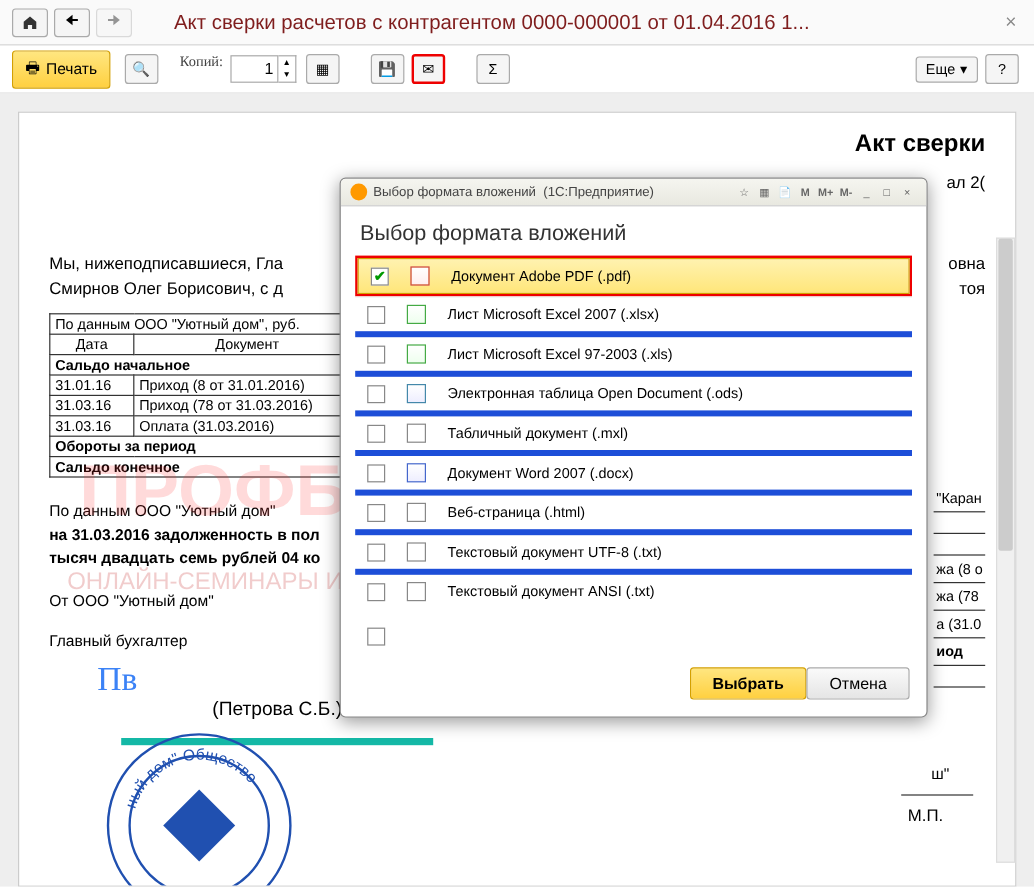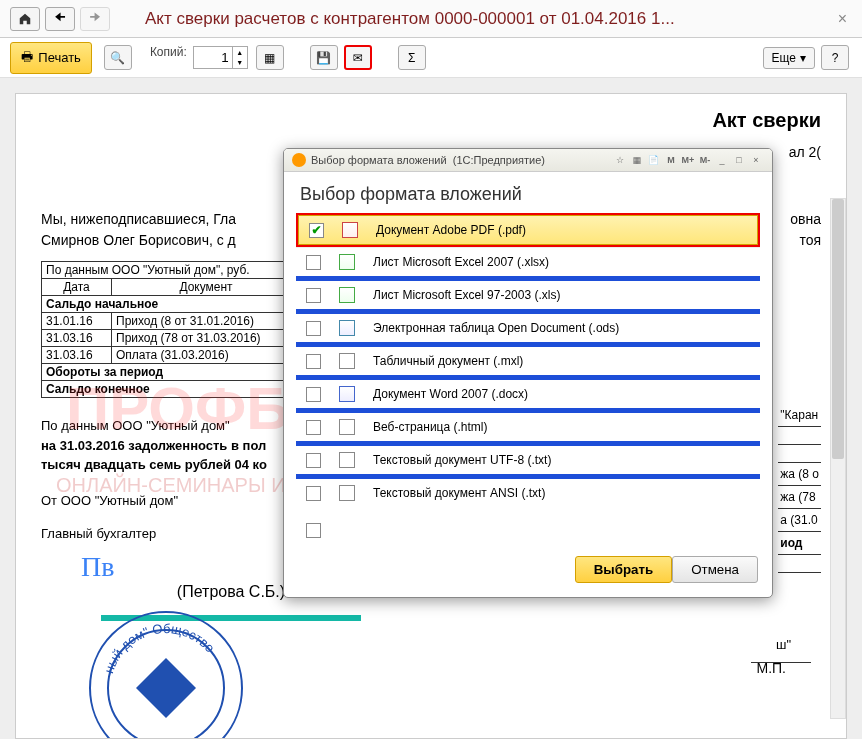--- a/index.html
+++ b/index.html
@@ -11,38 +11,38 @@
 .topbar-title { font-size: 17px; margin-left: 30px; color: #7f1d1d; flex:1; white-space:nowrap; overflow:hidden; text-overflow:ellipsis;}
 .close-x { color: #888; font-size: 16px; cursor: pointer; padding: 0 5px; }
 
 .toolbar { height: 40px; display: flex; align-items: center; padding: 6px 10px; border-bottom: 1px solid #e0e0e0; background: #fff; }
 .btn-print { background: linear-gradient(#ffe680,#ffd040); border: 1px solid #d4a000; border-radius: 3px; padding: 4px 10px; font-size: 13px; display:flex; align-items:center; gap:5px; cursor:pointer; }
 .tool-btn { width: 28px; height: 25px; border: 1px solid #aaa; background: #f5f5f5; border-radius: 3px; margin: 0 3px; display:flex; align-items:center; justify-content:center; cursor:pointer; }
 .tool-btn.highlighted { border: 2px solid #e00; }
 .copies-input { width: 40px; height: 23px; border: 1px solid #aaa; text-align: right; padding: 0 3px; }
 .spinner { width:15px; height:23px; border:1px solid #aaa; border-left:none; font-size:7px; display:flex; flex-direction:column; }
 .spinner div { flex:1; display:flex; align-items:center; justify-content:center; cursor:pointer; }
-.toolbar-label { margin: 0 6px 12px 15px; color:#444; }
+.toolbar-label { margin: 0 6px 12px 15px; color:#444;font-family:Liberation Serif, serif; }
 .toolbar-spacer { flex:1; }
 .btn-more { border:1px solid #aaa; border-radius:3px; padding:3px 8px; display:flex; align-items:center; gap:4px; cursor:pointer; background:#f5f5f5; }
 
 .doc-area { position: relative; background: #eee; height: calc(739px - 78px); overflow:hidden; padding: 15px 15px 0 15px;}
 .paper { background: #fff; border: 1px solid #ccc; width: 100%; height: 100%; padding: 25px 25px 0 25px; position:relative; overflow:hidden;}
 .doc-title-right { position:absolute; top: 15px; right: 25px; font-size: 20px; font-weight:bold; }
 .doc-text { font-size:14px; line-height:1.5; margin-top: 90px;}
 .doc-table { border-collapse: collapse; margin-top: 10px; font-size: 12px; width: 100%; }
 .doc-table td, .doc-table th { border: 1px solid #333; padding: 1px 4px; text-align:left; font-weight:normal; }
 .doc-table .hdr { font-weight:bold; }
 .right-frag { position:absolute; right: 25px; top: 310px; font-size:12px; line-height:22px; }
 .right-frag div { border-bottom:1px solid #333; padding: 0 2px; }
 .watermark { position:absolute; top:280px; left:50px; font-size:60px; color:rgba(255,50,50,0.18); font-weight:bold; pointer-events:none;}
 .watermark2 { position:absolute; top:380px; left:40px; font-size:20px; color:rgba(200,50,50,0.25); pointer-events:none;}
 .signature { color:#3b82f6; font-family:cursive; font-size:28px; margin:10px 0 0 40px; }
 .sig-line { border-bottom:6px solid #14b8a6; width:260px; text-align:center; margin-left:60px; font-size:16px; padding-bottom:14px;}
-.mp { position:absolute; right:60px; bottom:62px; font-size:14px;text-align:right;}
+.mp { position:absolute; right:60px; bottom:51px; font-size:14px;text-align:right;}
 .stamp { position:absolute; left:70px; bottom:-30px; width:160px; height:160px; border-radius:50%; }
 
 .arrow-down { position:absolute; top: 82px; left: 397px; color:#e00; font-size:22px; pointer-events:none; }
 .arrow-line { position:absolute; top:100px; left:405px; border-left:2px dashed #e00; height:45px;}
 
 .dialog { position: absolute; top: 148px; left: 283px; width: 490px; background: #fff; border: 1px solid #888; box-shadow: 0 3px 15px rgba(0,0,0,0.4); border-radius: 5px; overflow:hidden;}
 .dlg-title { background: linear-gradient(#f5f5f0,#e8e8e0); padding: 4px 8px; display:flex; align-items:center; font-size:11px; border-bottom:1px solid #ccc;}
 .dlg-title-icon { width:14px; height:14px; background:#f90; border-radius:50%; margin-right:5px; display:inline-block;}
 .dlg-title-txt { flex:1; color:#444;}
 .dlg-title-btns { display:flex; gap:1px; align-items:center;}

